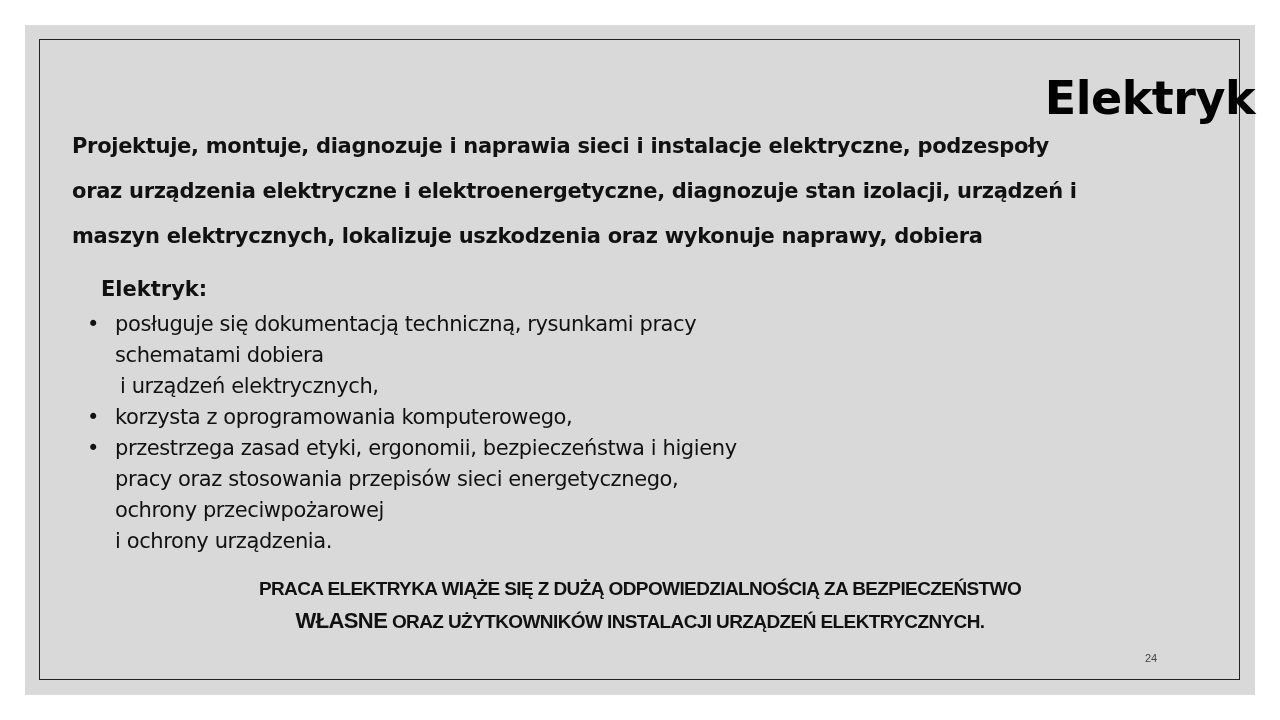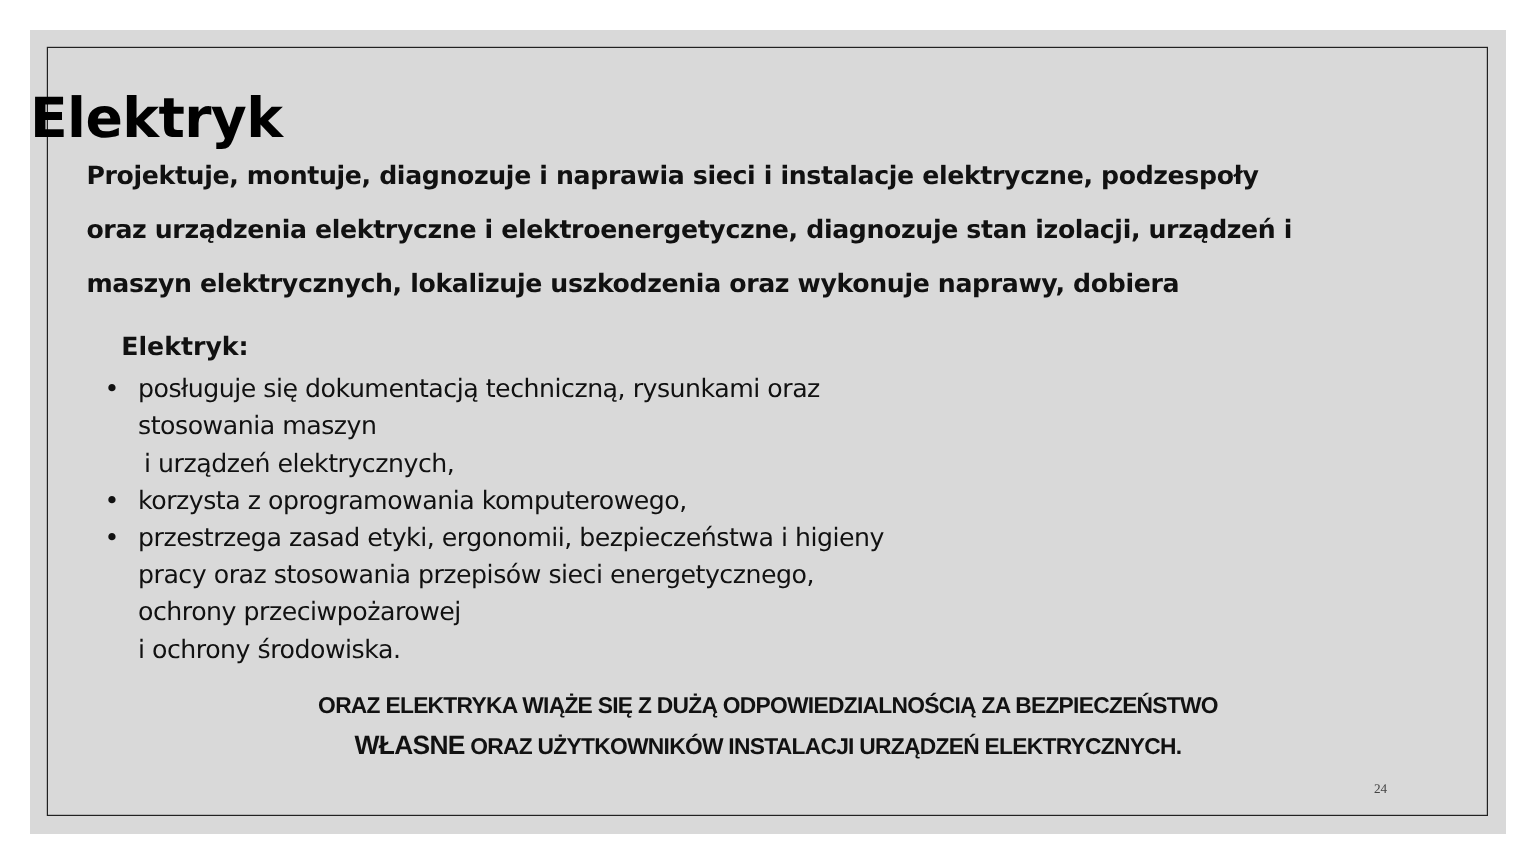--- a/index.html
+++ b/index.html
@@ -1,66 +1,66 @@
 <!DOCTYPE html>
 <html><head>
 <meta charset="utf-8">
 <style>
   html, body { margin:0; padding:0; }
   body { width:1280px; height:720px; background:#ffffff; position:relative; overflow:hidden; font-family:"DejaVu Sans", sans-serif; }
   .slide { position:absolute; left:25px; top:25px; width:1230px; height:670px; background:#d9d9d9; }
   .frame { position:absolute; left:14px; top:14px; width:1201px; height:641px; border:1px solid #222; box-sizing:border-box; }
-  .title { position:absolute; left:0; top:46px; width:1230px; text-align:left; font-family:"DejaVu Sans", sans-serif; font-weight:bold; font-size:46px; color:#000; letter-spacing:-0.5px; }
+  .title { position:absolute; left:0; top:46px; width:1230px; text-align:right; font-family:"DejaVu Sans", sans-serif; font-weight:bold; font-size:46px; color:#000; letter-spacing:-0.5px; }
   .intro { position:absolute; left:47px; top:92px; width:1150px; font-family:"DejaVu Sans", sans-serif; font-weight:bold; font-size:21px; line-height:32px; color:#111; letter-spacing:-0.3px; }
   .intro .line { display:block; white-space:nowrap;margin-top:13px; }
   .list-head { position:absolute; left:76px; top:252px; font-family:"DejaVu Sans", sans-serif; font-weight:bold; font-size:21px; color:#111; }
   .list { position:absolute; left:62px; top:284px; width:900px; font-family:"DejaVu Sans", sans-serif; font-size:21px; line-height:31px; color:#111; letter-spacing:-0.4px; }
   .item { position:relative; padding-left:28px; }
   .item .bullet { position:absolute; left:0; top:0; }
   .item .line { display:block; white-space:nowrap; }
   .footer { position:absolute; left:0; top:548px; width:1230px; text-align:center; font-family:"Liberation Sans", sans-serif; font-weight:bold; font-size:19px; line-height:32px; color:#111; letter-spacing:-0.6px; }
   .footer .line { display:block; white-space:nowrap; }
   .footer .big { font-size:22px; }
-  .page-num { position:absolute; left:1120px; top:627px; font-family:Liberation Serif, serif; font-size:11px; color:#444; }
+  .page-num { position:absolute; left:1120px; top:627px; font-family:Liberation Sans, sans-serif; font-size:11px; color:#444; }
 </style>
 </head>
 <body>
 
 <div class="slide">
   <div class="frame"></div>
 
   <div class="title">Elektryk</div>
 
   <div class="intro">
     <span class="line">Projektuje, montuje, diagnozuje i naprawia sieci i instalacje elektryczne, podzespoły</span>
     <span class="line">oraz urządzenia elektryczne i elektroenergetyczne, diagnozuje stan izolacji, urządzeń i</span>
     <span class="line">maszyn elektrycznych, lokalizuje uszkodzenia oraz wykonuje naprawy, dobiera</span>
   </div>
 
   <div class="list-head">Elektryk:</div>
 
   <div class="list">
     <div class="item">
       <span class="bullet">•</span>
-      <span class="line">posługuje się dokumentacją techniczną, rysunkami oraz</span>
-      <span class="line">stosowania maszyn</span>
+      <span class="line">posługuje się dokumentacją techniczną, rysunkami pracy</span>
+      <span class="line">schematami dobiera</span>
       <span class="line" style="padding-left:5px"> i urządzeń elektrycznych,</span>
     </div>
     <div class="item">
       <span class="bullet">•</span>
       <span class="line">korzysta z oprogramowania komputerowego,</span>
     </div>
     <div class="item">
       <span class="bullet">•</span>
       <span class="line">przestrzega zasad etyki, ergonomii, bezpieczeństwa i higieny</span>
       <span class="line">pracy oraz stosowania przepisów sieci energetycznego,</span>
       <span class="line">ochrony przeciwpożarowej</span>
-      <span class="line">i ochrony środowiska.</span>
+      <span class="line">i ochrony urządzenia.</span>
     </div>
   </div>
 
   <div class="footer">
-    <span class="line">ORAZ ELEKTRYKA WIĄŻE SIĘ Z DUŻĄ ODPOWIEDZIALNOŚCIĄ ZA BEZPIECZEŃSTWO</span>
+    <span class="line">PRACA ELEKTRYKA WIĄŻE SIĘ Z DUŻĄ ODPOWIEDZIALNOŚCIĄ ZA BEZPIECZEŃSTWO</span>
     <span class="line"><span class="big">WŁASNE</span><span> ORAZ UŻYTKOWNIKÓW INSTALACJI URZĄDZEŃ ELEKTRYCZNYCH.</span></span>
   </div>
 
   <div class="page-num">24</div>
 </div>
 
 </body></html>

